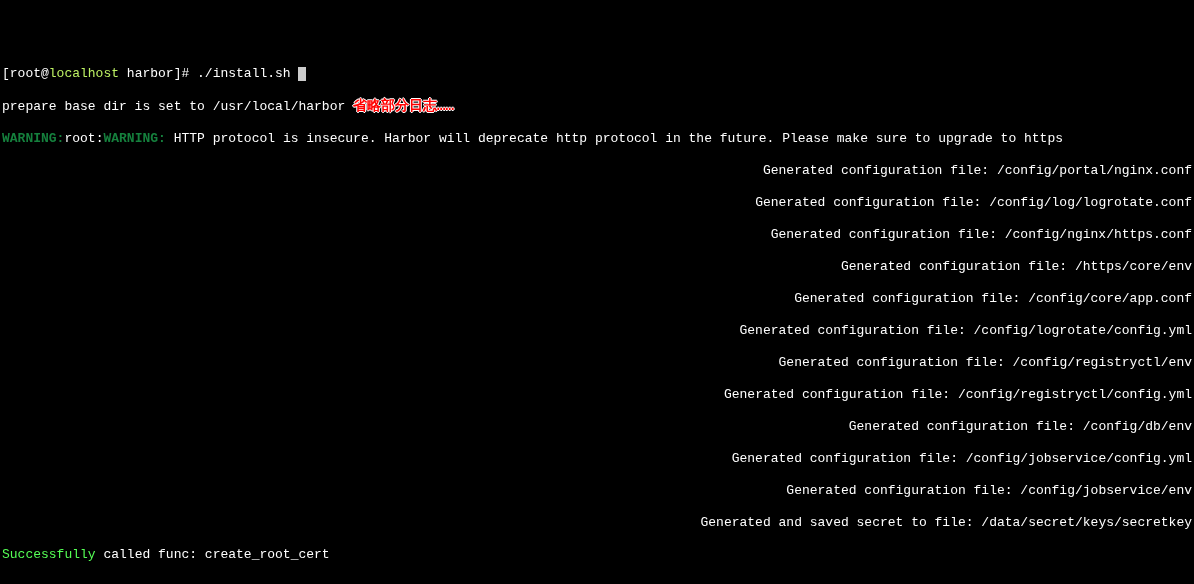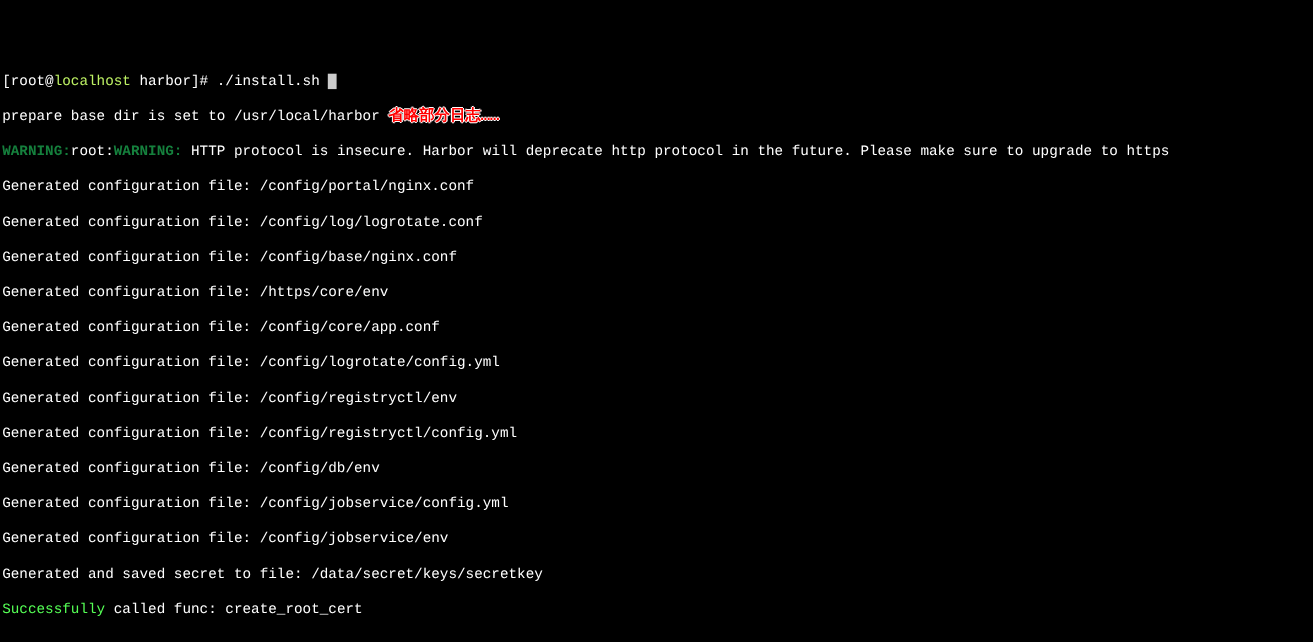--- a/index.html
+++ b/index.html
@@ -11,21 +11,21 @@
       line-height: 16px;
       padding: 2px;
       white-space: pre;
       width: 1194px;
       height: 584px;
       overflow: hidden;
     }
     .line { display: block; }
     .red { color: #bef264; }
     .green { color: #55ff55; }
-    .white { color: #ffffff; }
+    .white { color: #ffffff; text-align: right; }
     .yellow-bold { color: #15803d; font-weight: bold; }
     .cursor {
       display: inline-block;
       width: 8px;
       height: 14px;
       background: #ccc;
       vertical-align: text-bottom;
     }
     .annotation {
       color: #ff0000;
@@ -37,21 +37,21 @@
 </head>
 <body>
 
 
 
 <div><span class="line"><span class="white">[root@</span><span class="red">localhost</span><span class="white"> harbor]# </span><span class="white">./install.sh </span><span class="cursor"></span></span>
 <span class="line"><span class="white">prepare base dir is set to /usr/local/harbor </span><span class="annotation">省略部分日志……</span></span>
 <span class="line"><span class="yellow-bold">WARNING:</span><span class="white">root:</span><span class="yellow-bold">WARNING:</span><span class="white"> HTTP protocol is insecure. Harbor will deprecate http protocol in the future. Please make sure to upgrade to https</span></span>
 <span class="line white">Generated configuration file: /config/portal/nginx.conf</span>
 <span class="line white">Generated configuration file: /config/log/logrotate.conf</span>
-<span class="line white">Generated configuration file: /config/base/nginx.conf</span>
+<span class="line white">Generated configuration file: /config/nginx/https.conf</span>
 <span class="line white">Generated configuration file: /https/core/env</span>
 <span class="line white">Generated configuration file: /config/core/app.conf</span>
 <span class="line white">Generated configuration file: /config/logrotate/config.yml</span>
 <span class="line white">Generated configuration file: /config/registryctl/env</span>
 <span class="line white">Generated configuration file: /config/registryctl/config.yml</span>
 <span class="line white">Generated configuration file: /config/db/env</span>
 <span class="line white">Generated configuration file: /config/jobservice/config.yml</span>
 <span class="line white">Generated configuration file: /config/jobservice/env</span>
 <span class="line white">Generated and saved secret to file: /data/secret/keys/secretkey</span>
 <span class="line"><span class="green">Successfully</span><span class="white"> called func: create_root_cert</span></span>

